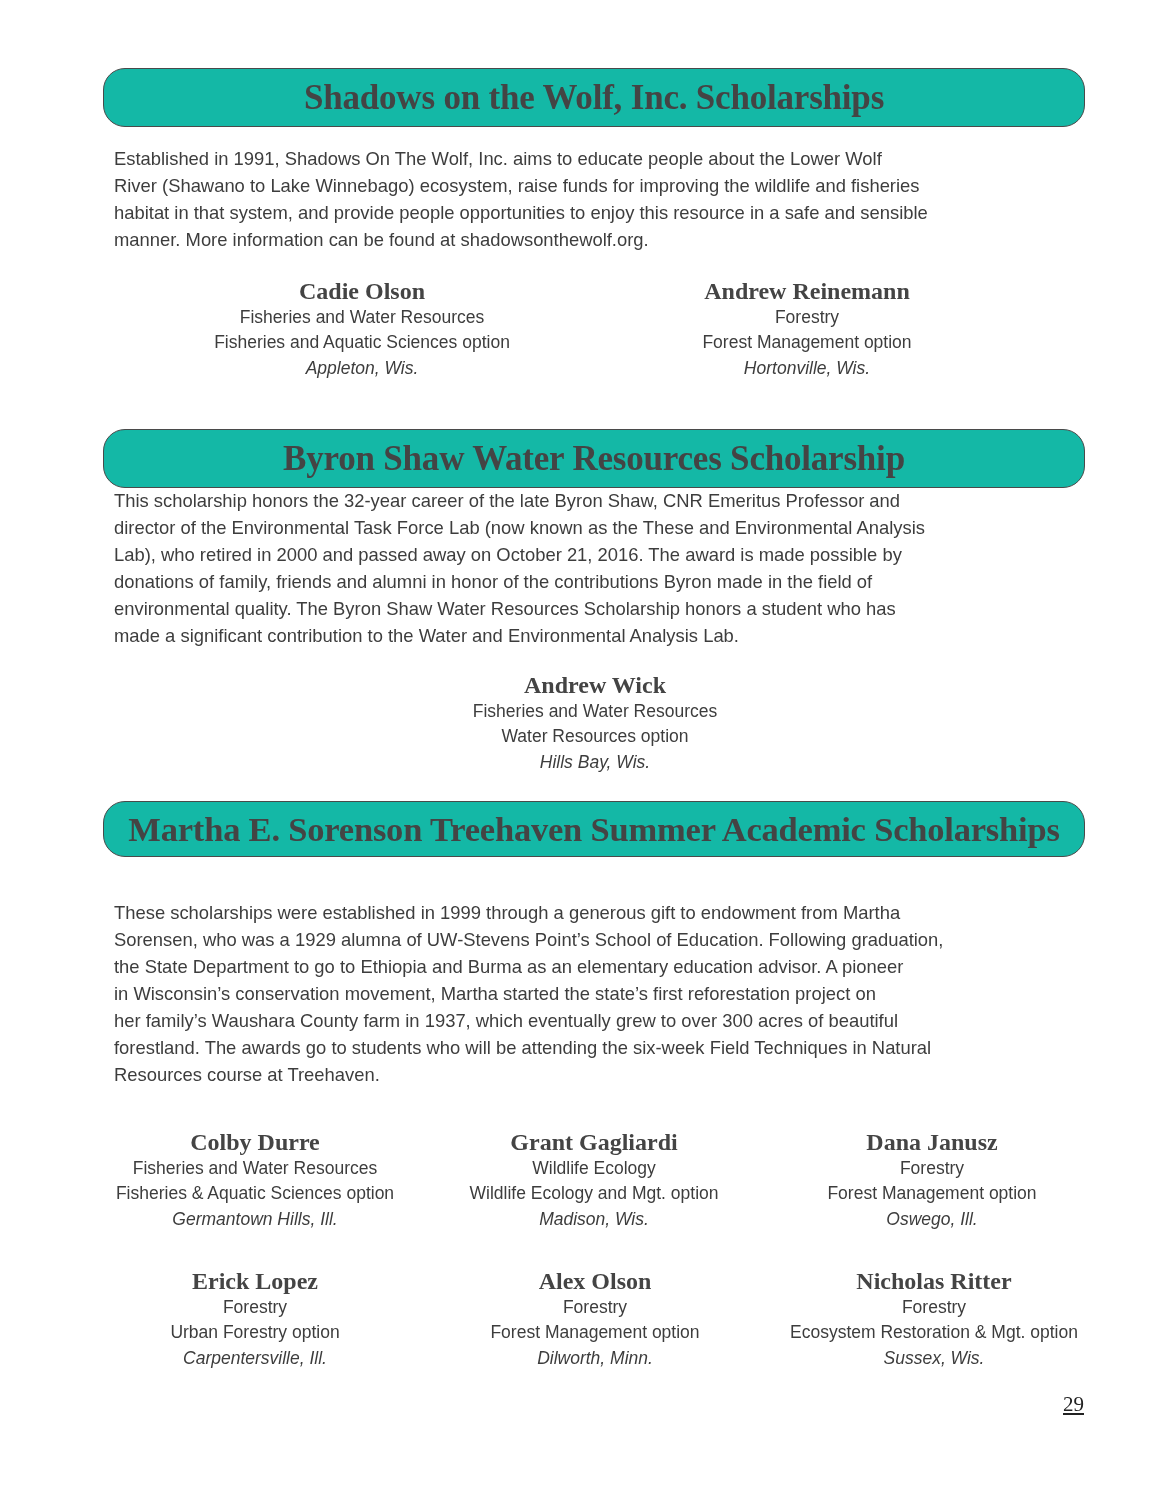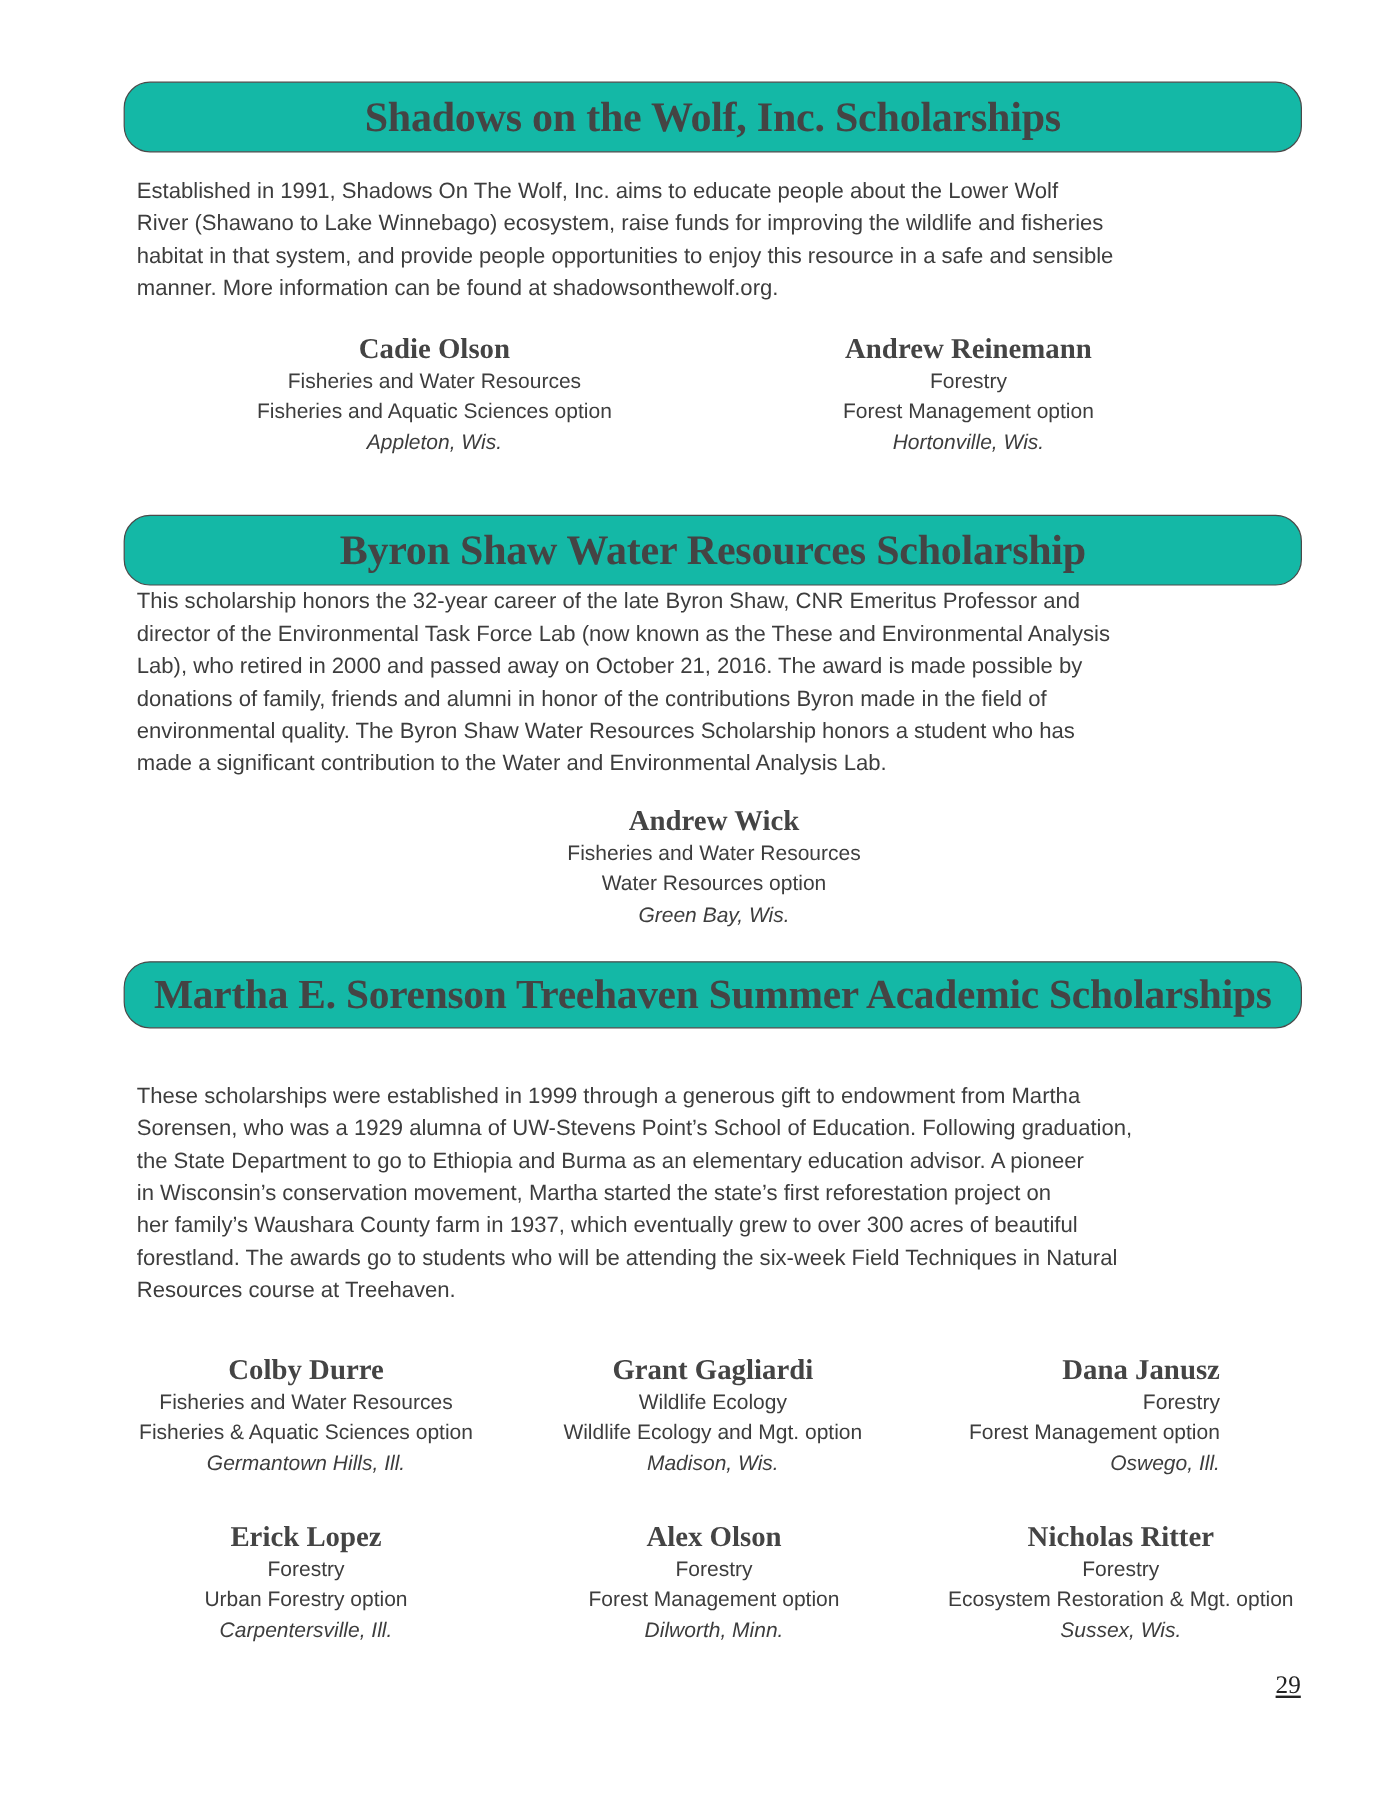--- a/index.html
+++ b/index.html
@@ -78,21 +78,21 @@
     <span>Lab), who retired in 2000 and passed away on October 21, 2016. The award is made possible by</span>
     <span>donations of family, friends and alumni in honor of the contributions Byron made in the field of</span>
     <span>environmental quality. The Byron Shaw Water Resources Scholarship honors a student who has</span>
     <span>made a significant contribution to the Water and Environmental Analysis Lab.</span>
   </div>
 
   <div class="recipient" style="left:595px;top:671px;">
     <span class="name">Andrew Wick</span>
     <span class="line">Fisheries and Water Resources</span>
     <span class="line">Water Resources option</span>
-    <span class="town">Green Bay, Wis.</span>
+    <span class="town">Hills Bay, Wis.</span>
   </div>
 
   <div class="heading-box" style="top:801px;height:56px;">
     <span class="heading-text" style="font-size:34.5px;">Martha E. Sorenson Treehaven Summer Academic Scholarships</span>
   </div>
   <div class="para" style="top:899px;">
     <span>These scholarships were established in 1999 through a generous gift to endowment from Martha</span>
     <span>Sorensen, who was a 1929 alumna of UW-Stevens Point’s School of Education. Following graduation,</span>
     <span>the State Department to go to Ethiopia and Burma as an elementary education advisor. A pioneer</span>
     <span>in Wisconsin’s conservation movement, Martha started the state’s first reforestation project on</span>
@@ -106,21 +106,21 @@
     <span class="line">Fisheries and Water Resources</span>
     <span class="line">Fisheries &amp; Aquatic Sciences option</span>
     <span class="town">Germantown Hills, Ill.</span>
   </div>
   <div class="recipient" style="left:594px;top:1128px;">
     <span class="name">Grant Gagliardi</span>
     <span class="line">Wildlife Ecology</span>
     <span class="line">Wildlife Ecology and Mgt. option</span>
     <span class="town">Madison, Wis.</span>
   </div>
-  <div class="recipient" style="left:912px;top:1128px;text-align:right;">
+  <div class="recipient" style="left:932px;top:1128px;">
     <span class="name">Dana Janusz</span>
     <span class="line">Forestry</span>
     <span class="line">Forest Management option</span>
     <span class="town">Oswego, Ill.</span>
   </div>
 
   <div class="recipient" style="left:255px;top:1267px;">
     <span class="name">Erick Lopez</span>
     <span class="line">Forestry</span>
     <span class="line">Urban Forestry option</span>

